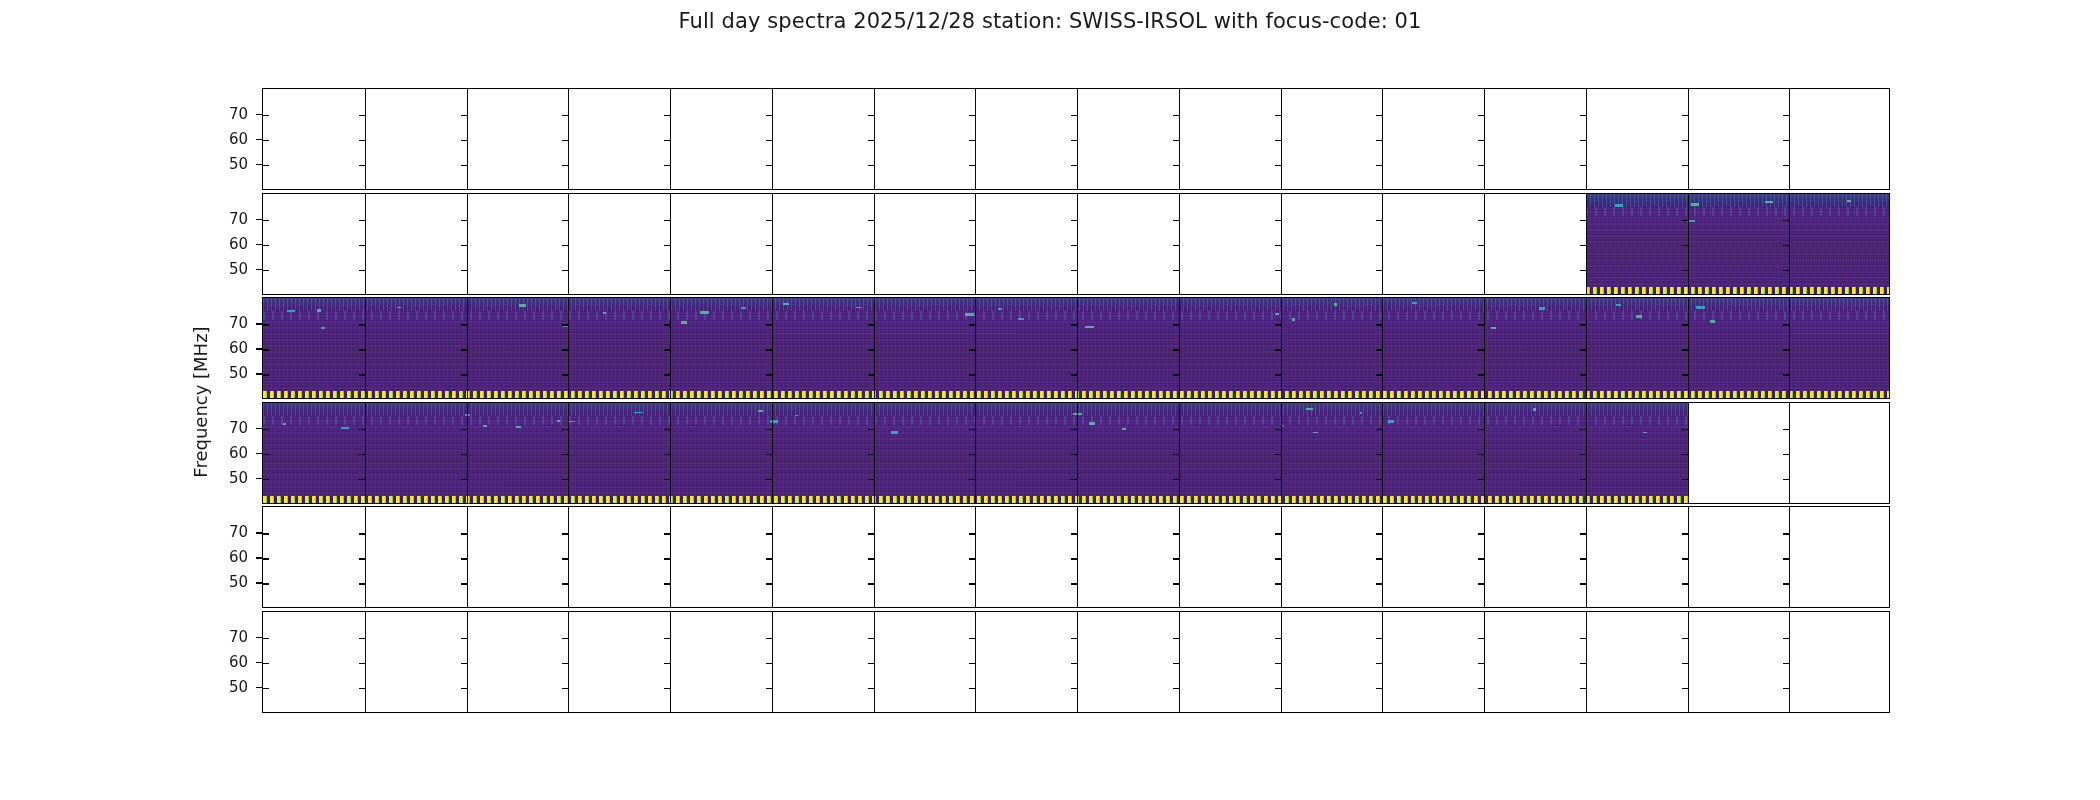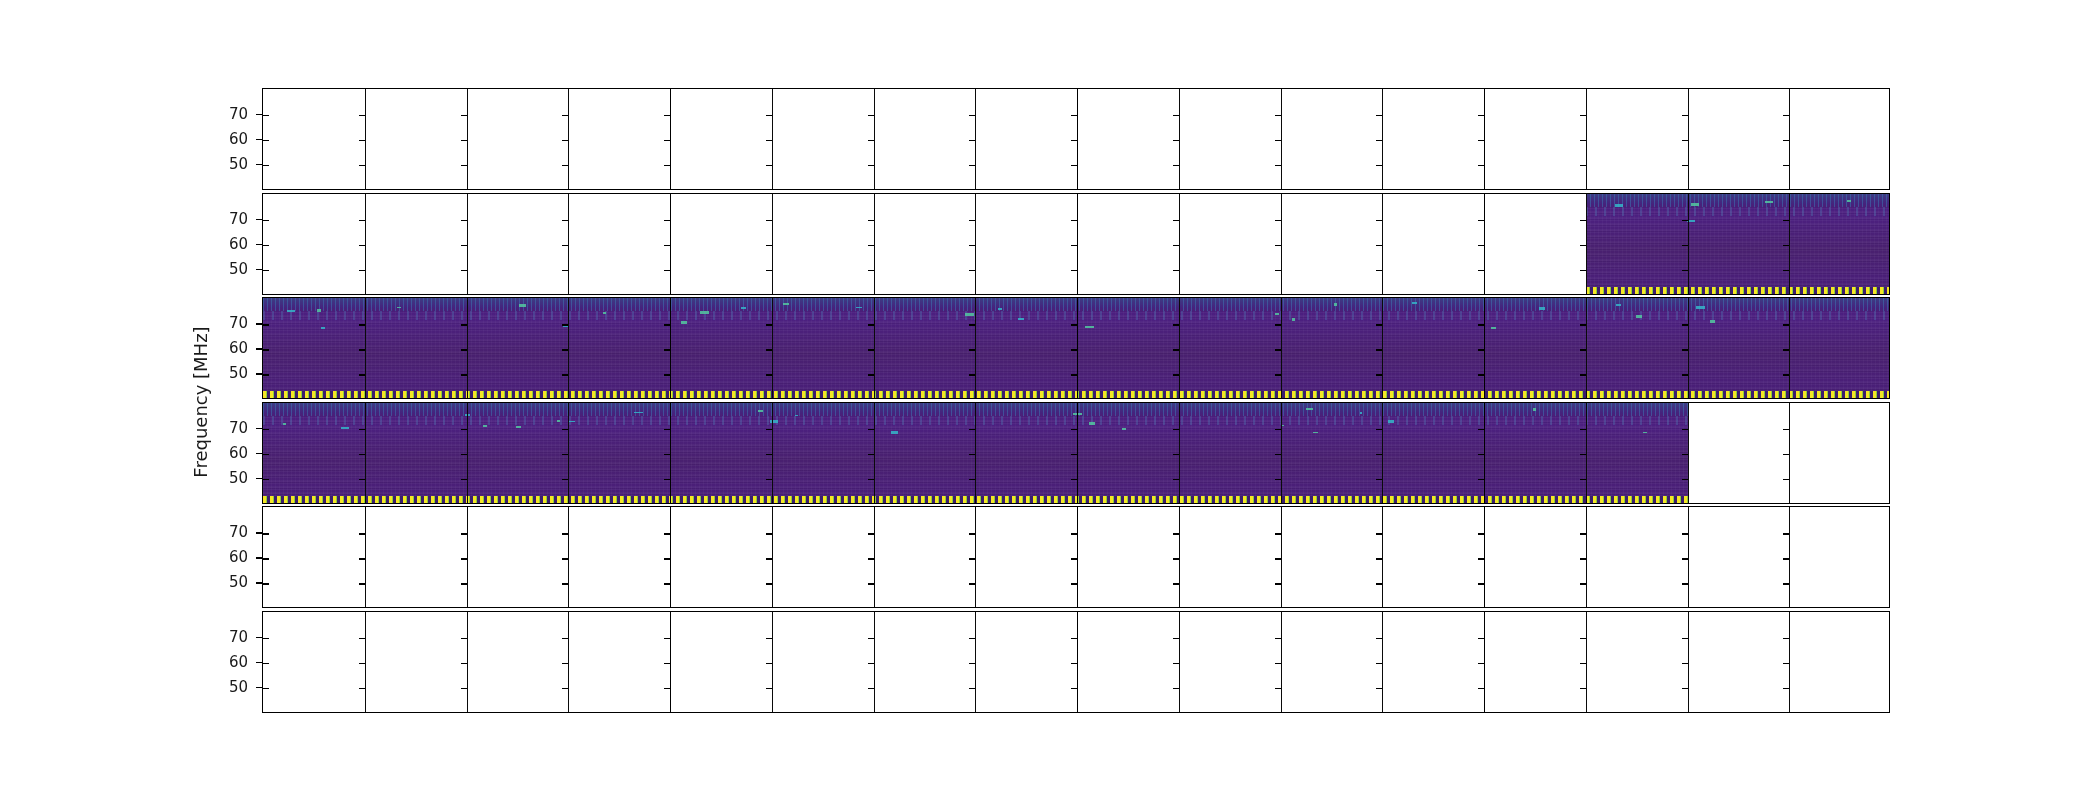--- a/index.html
+++ b/index.html
@@ -129,20 +129,21 @@
     font-size: 18px;
     color: #1a1a1a;
     white-space: nowrap;
   }
 </style>
 </head>
 <body>
 
 <div id="figure">
 
+  <div class="fig-title">Full day spectra 2025/12/28 station: SWISS-IRSOL with focus-code: 01</div>
 
   <div class="plot-area">
 
     <div class="axis-title">Frequency [MHz]</div>
 
     <div id="rows-host">
         <div class="row" style="top: 0px;">
           <div class="cellsep minor" style="left: 101.75px;"></div>
           <div class="cellsep minor" style="left: 203.5px;"></div>
           <div class="cellsep minor" style="left: 305.25px;"></div>

